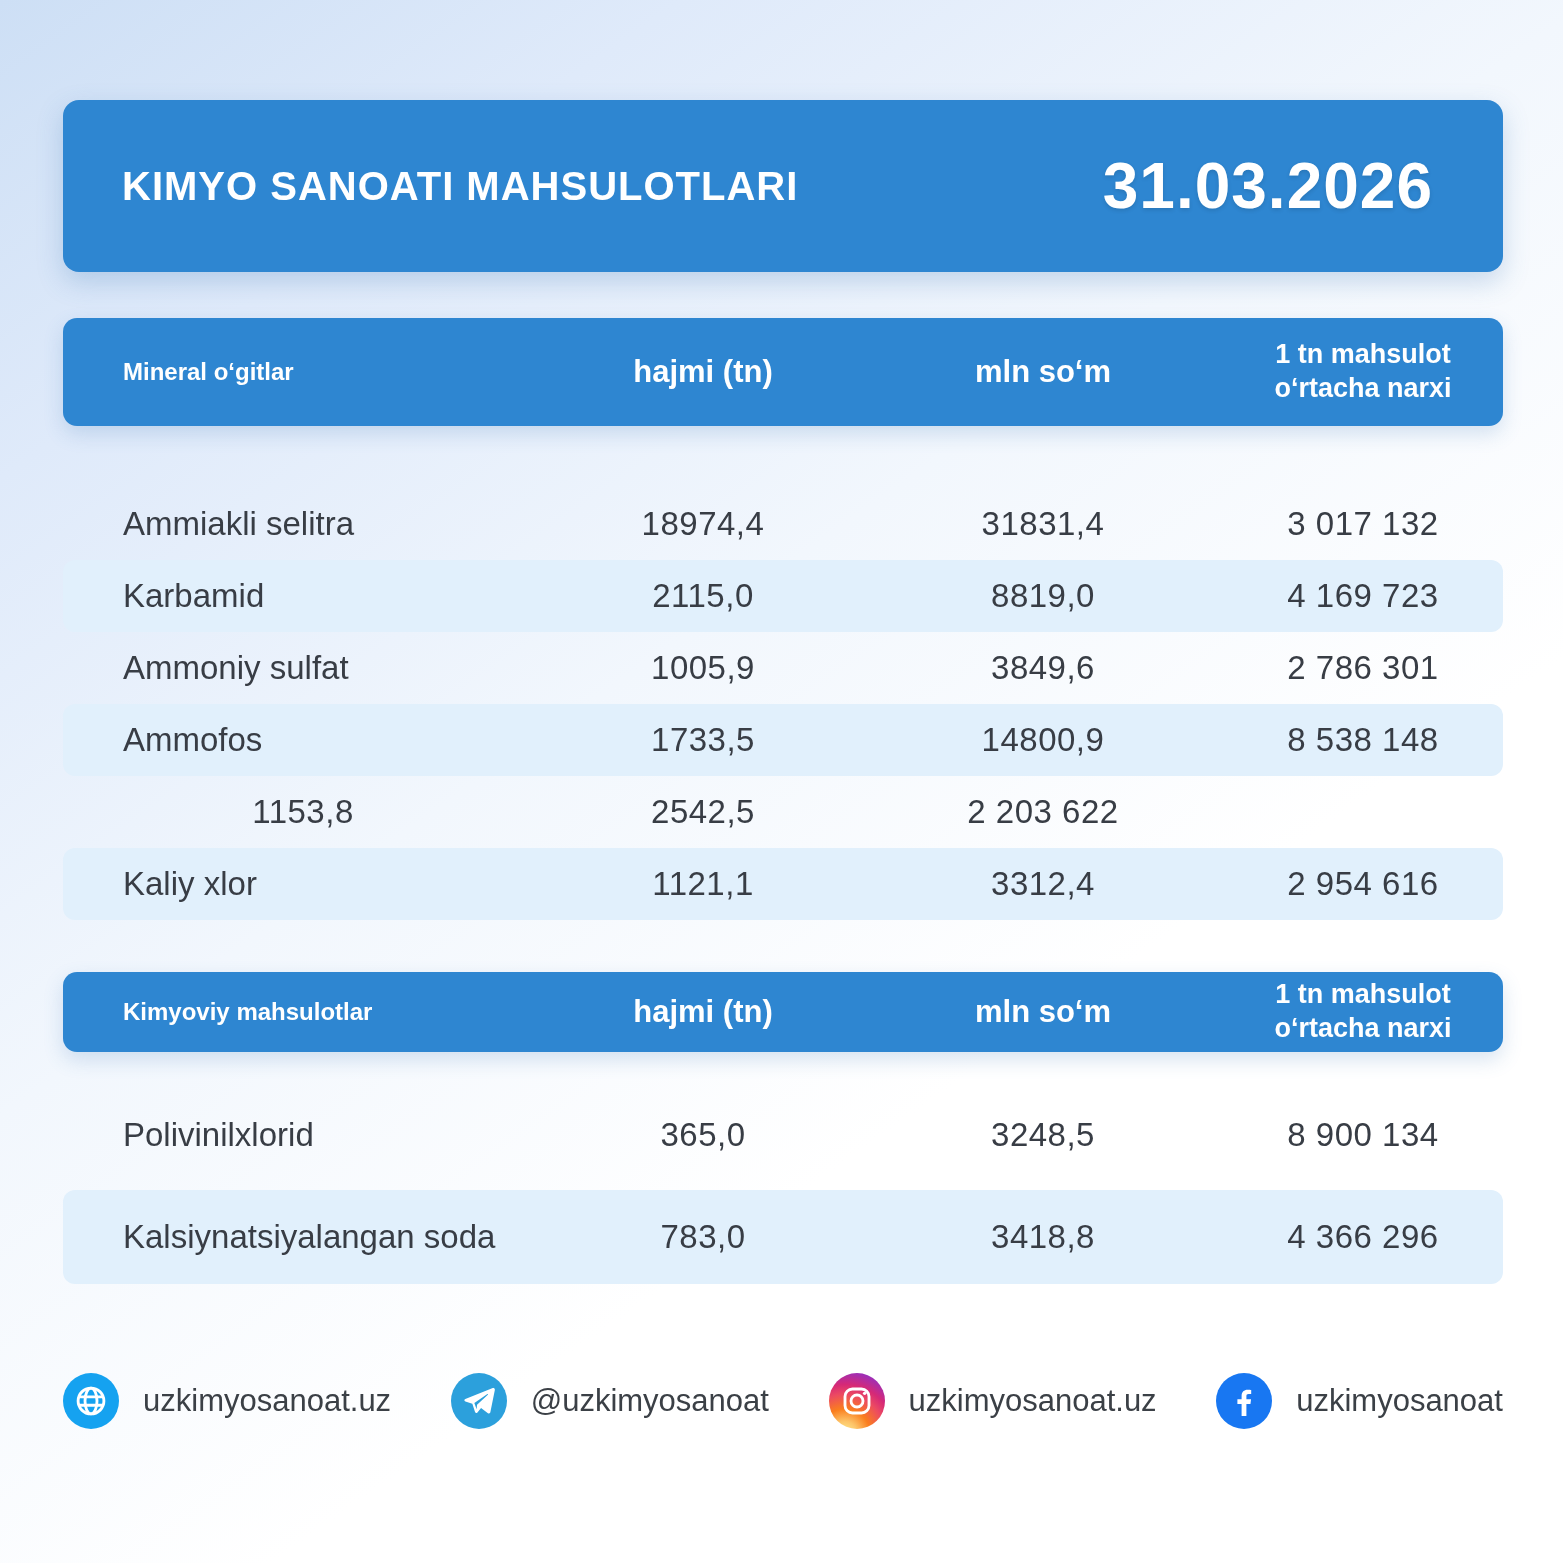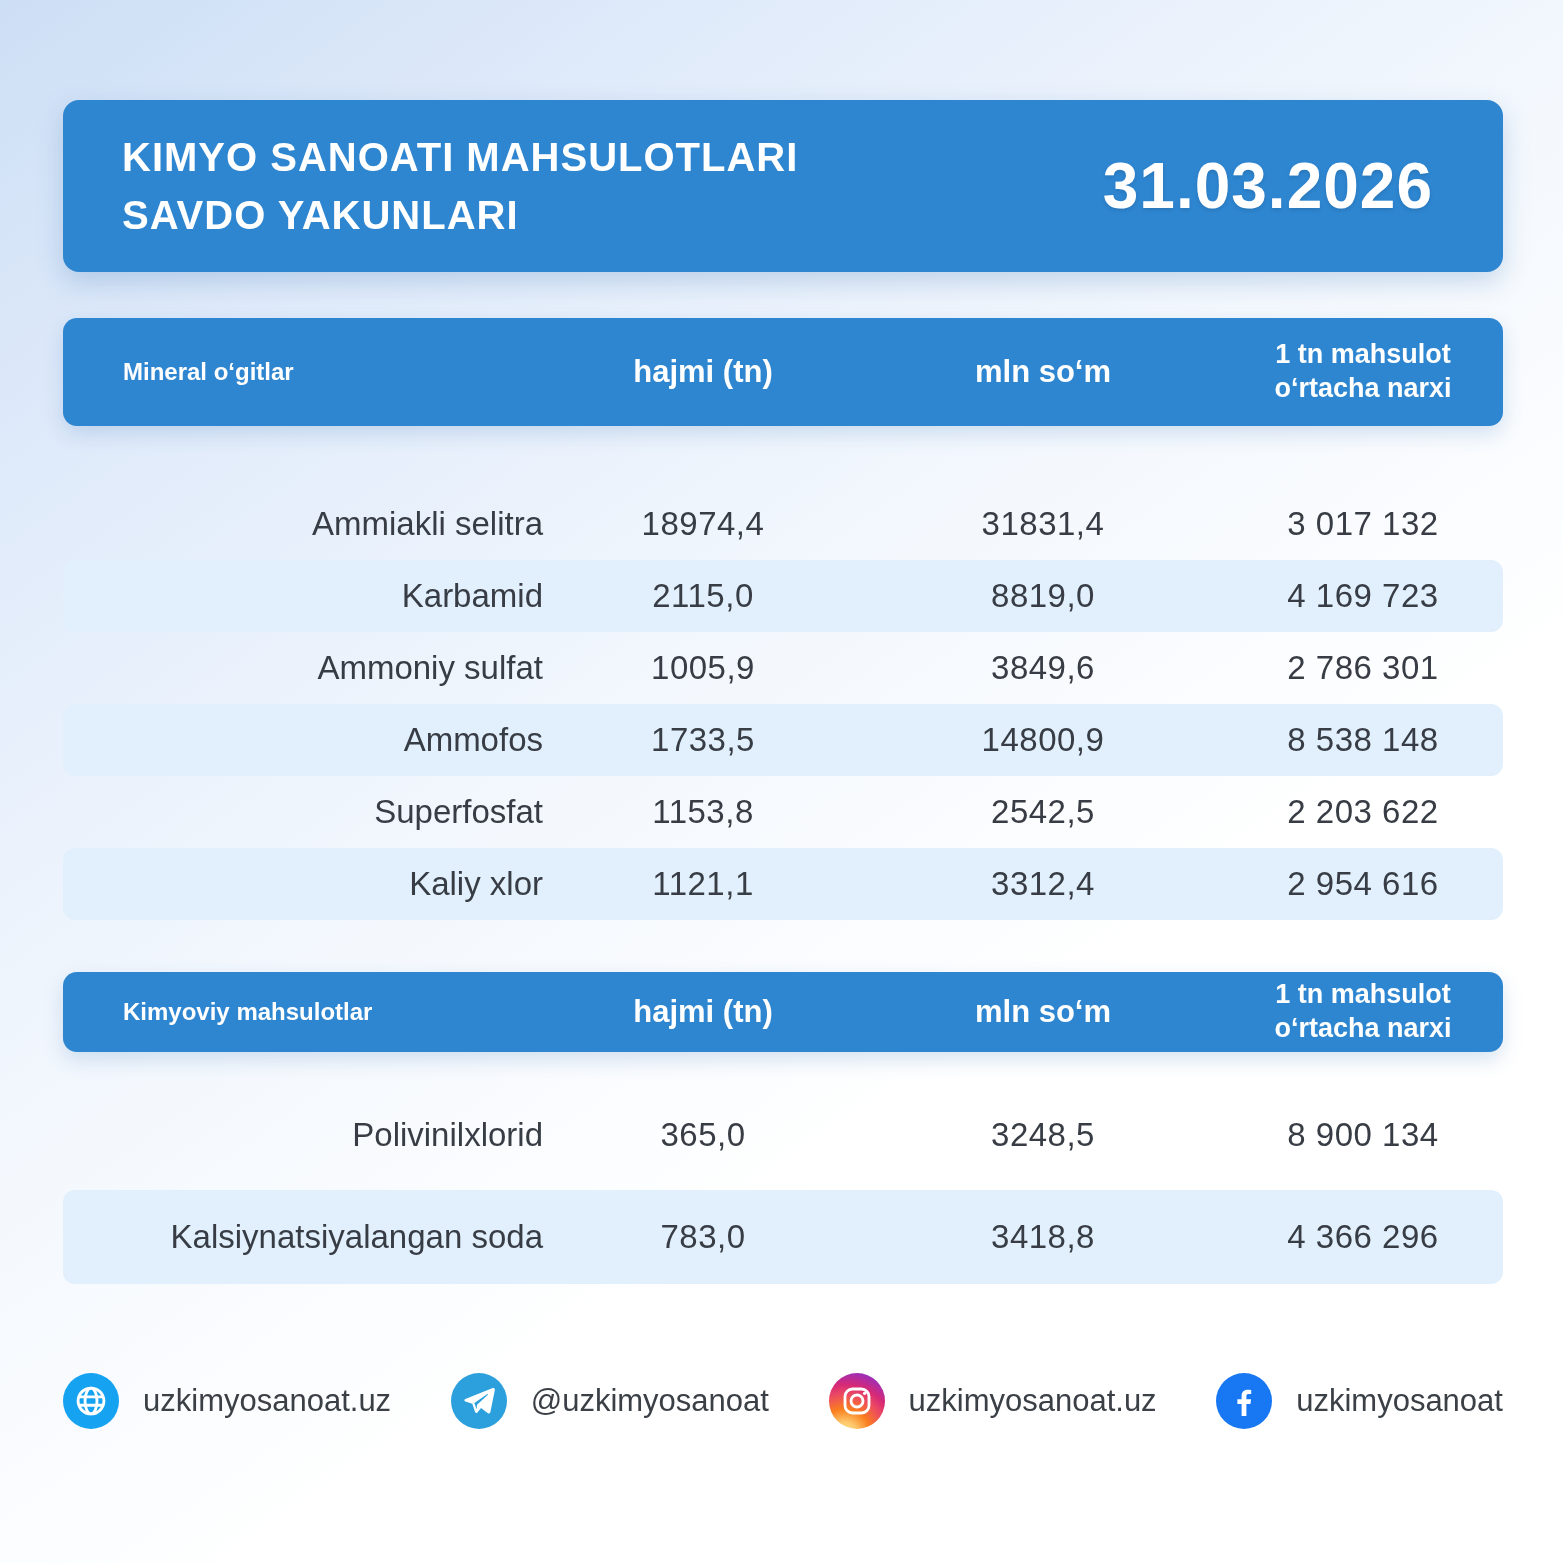--- a/index.html
+++ b/index.html
@@ -35,21 +35,21 @@
   .thead .c4{text-align:center;font-weight:bold;font-size:27px;line-height:1.25;}
   .thead .c4 span{display:inline-block;max-width:250px;}
   .thead .c1 span{display:inline-block;max-width:270px;}
   .tbody{position:absolute;left:63px;width:1440px;}
   .trow{
     display:grid;grid-template-columns:480px 320px 360px 280px;
     align-items:center;height:72px;box-sizing:border-box;
     color:#383d45;font-size:33px;
   }
   .trow.alt{background:#E1F0FC;border-radius:12px;}
-  .trow .c1{padding-left:60px;text-align:right;line-height:1.15;}
+  .trow .c1{padding-left:60px;text-align:left;line-height:1.15;}
   .trow .c2,.trow .c3,.trow .c4{text-align:center;letter-spacing:.5px;}
   
   .t1-head{top:318px;height:108px;}
   .t1-body{top:488px;}
   .t2-head{top:972px;height:80px;}
   .t2-body{top:1092px;}
   .t2-body .trow.r1{height:86px;}
   .t2-body .trow.r2{height:94px;margin-top:12px;}
   
   .footer{
@@ -66,21 +66,20 @@
   .badge.facebook{background:#1877F2;}
 </style>
 </head>
 <body>
 
 <div class="canvas">
 
   <header class="banner">
     <div class="title">
       <div>KIMYO SANOATI MAHSULOTLARI</div>
-      <div>SAVDO YAKUNLARI</div>
     </div>
     <div class="date">31.03.2026</div>
   </header>
 
   <div class="thead t1-head">
     <div class="c1"><span>Mineral oʻgitlar</span></div>
     <div class="c2">hajmi (tn)</div>
     <div class="c3">mln soʻm</div>
     <div class="c4"><span>1 tn mahsulot oʻrtacha narxi</span></div>
   </div>
@@ -104,21 +103,20 @@
       <div class="c3">3849,6</div>
       <div class="c4">2 786 301</div>
     </div>
     <div class="trow alt">
       <div class="c1">Ammofos</div>
       <div class="c2">1733,5</div>
       <div class="c3">14800,9</div>
       <div class="c4">8 538 148</div>
     </div>
     <div class="trow">
-      <div class="c1">Superfosfat</div>
       <div class="c2">1153,8</div>
       <div class="c3">2542,5</div>
       <div class="c4">2 203 622</div>
     </div>
     <div class="trow alt">
       <div class="c1">Kaliy xlor</div>
       <div class="c2">1121,1</div>
       <div class="c3">3312,4</div>
       <div class="c4">2 954 616</div>
     </div>

